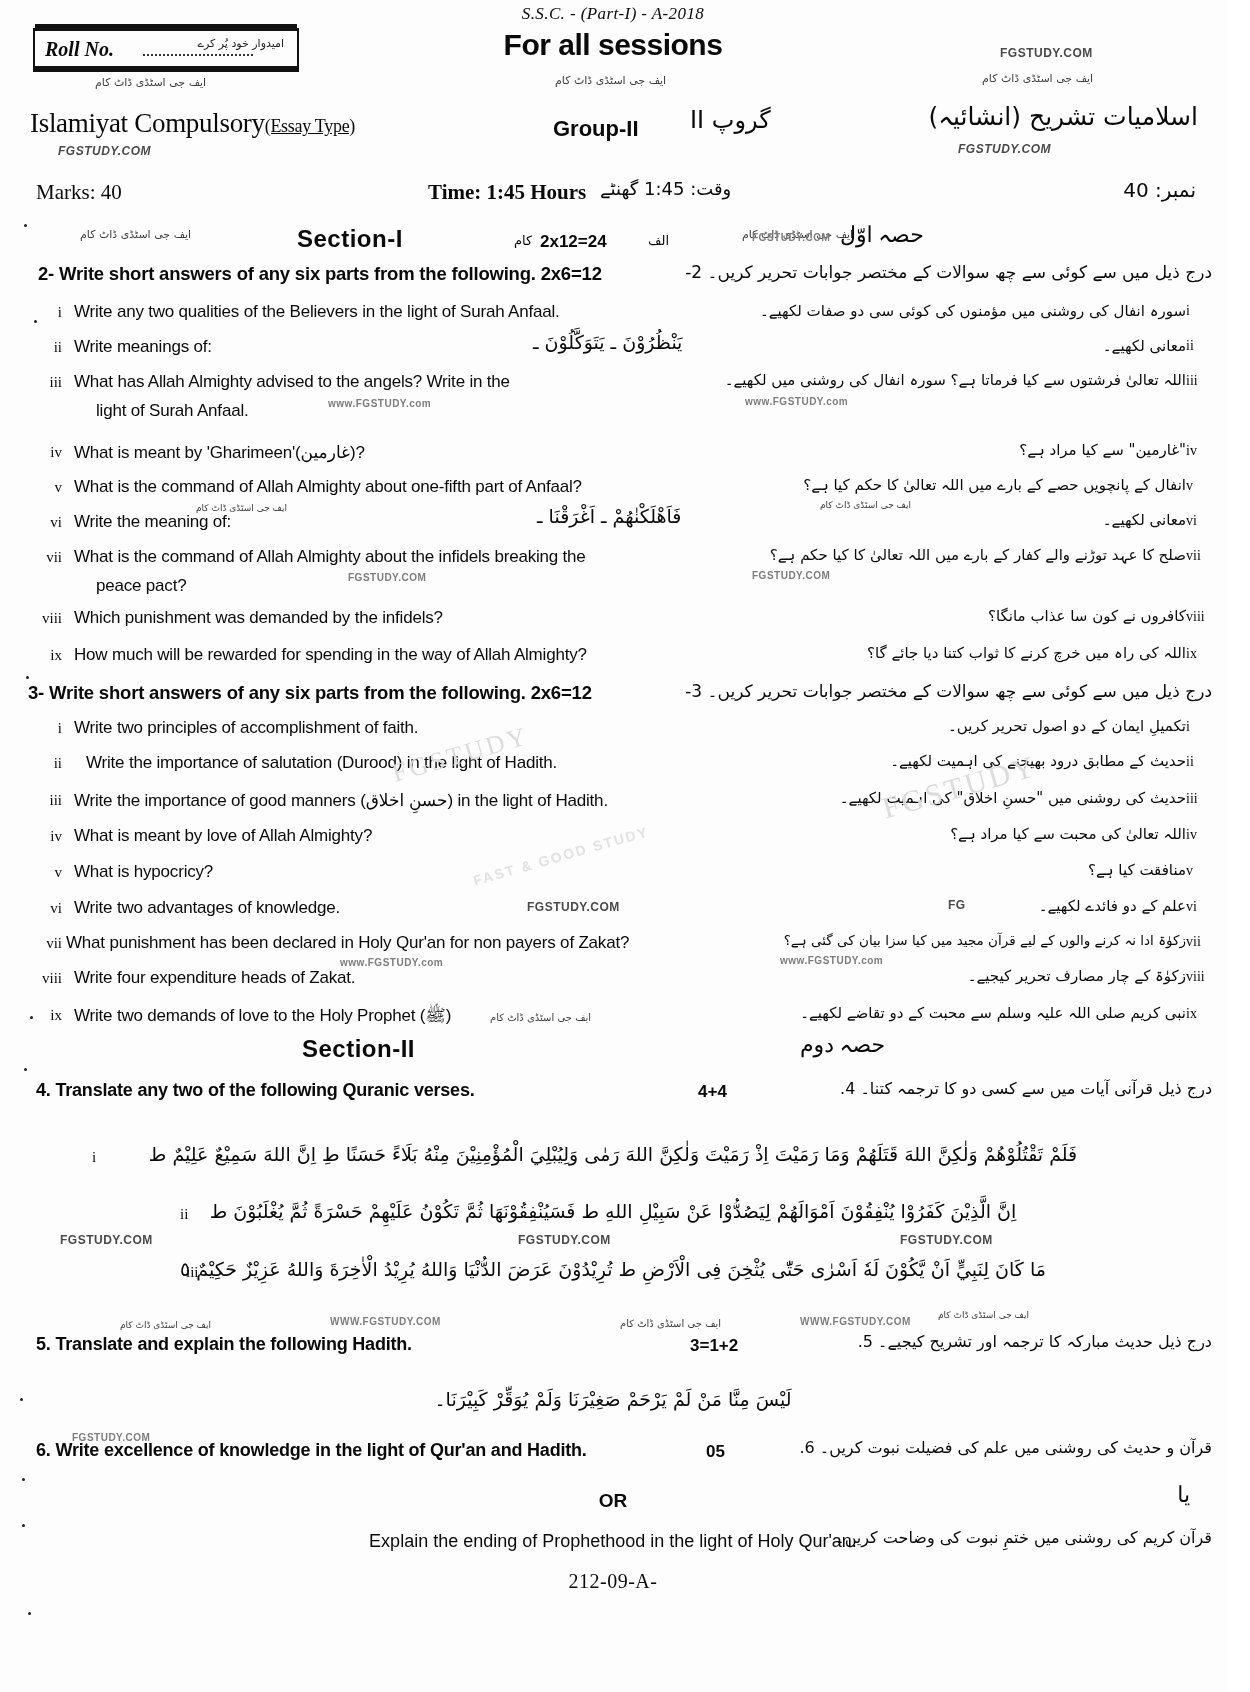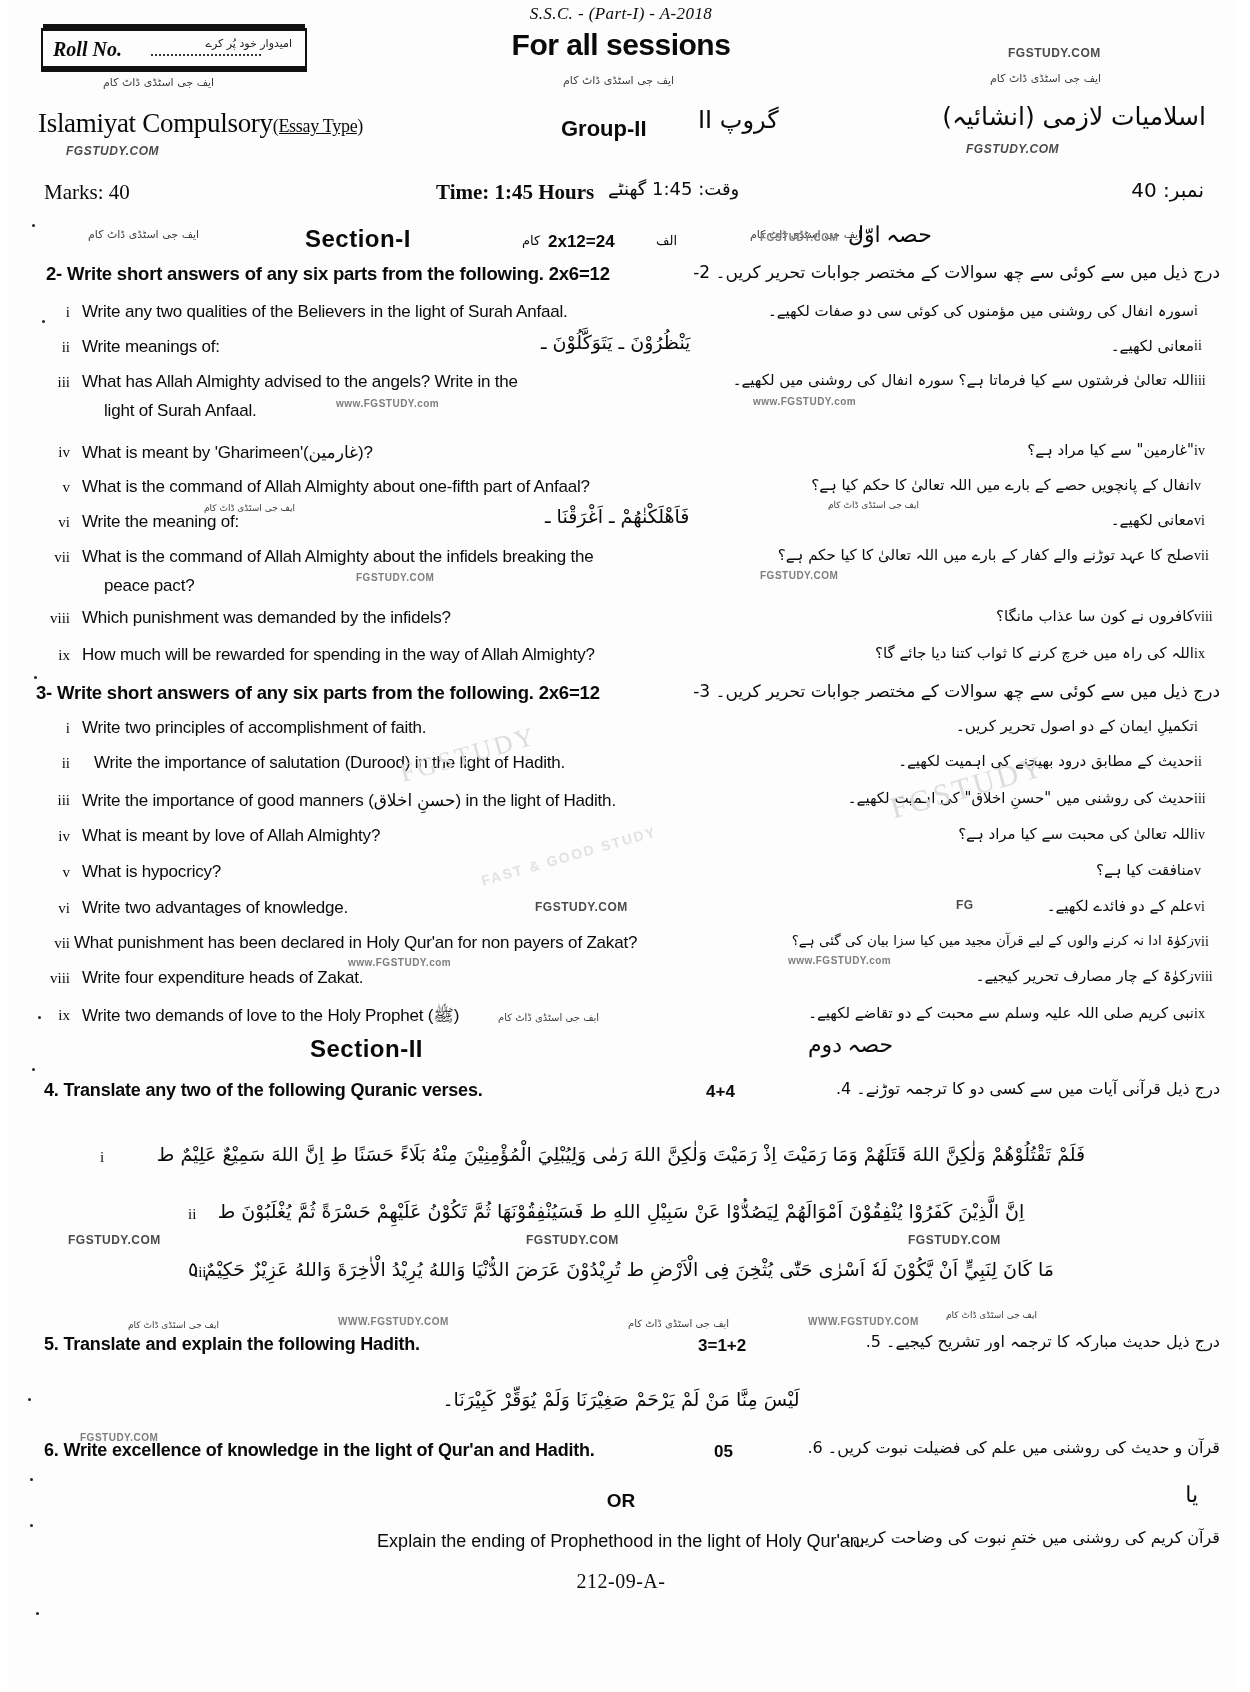--- a/index.html
+++ b/index.html
@@ -14,21 +14,20 @@
     font-family: "Liberation Serif", serif;
     color: #0a0a0a;
     overflow: hidden;
   }
   .page {
     position: relative;
     width: 1226px;
     height: 1692px;
     background: #fdfdfd;
     overflow: hidden;
-    margin-left: 8px;
   }
 
   
   .wm {
     position: absolute;
     color: #b9b9b9;
     font-family: "Liberation Sans", sans-serif;
     font-weight: bold;
     letter-spacing: .5px;
     white-space: nowrap;
@@ -332,21 +331,21 @@
   <div class="wm urdu" style="left:982px; top:72px;">ایف جی اسٹڈی ڈاٹ کام</div>
 
   <div class="subject-en">
     <span>Islamiyat Compulsory</span><span class="small">(Essay Type)</span>
   </div>
   <div class="wm small" style="left:58px; top:144px; font-style:italic;">FGSTUDY.COM</div>
 
   <div class="group-en">Group-II</div>
   <div class="group-ur">گروپ II</div>
 
-  <div class="subject-ur">اسلامیات لازمی (انشائیہ)</div>
+  <div class="subject-ur">اسلامیات تشریح (انشائیہ)</div>
   <div class="wm small" style="left:958px; top:142px; font-style:italic;">FGSTUDY.COM</div>
 
   <div class="marks-en">Marks: 40</div>
   <div class="time-en">Time: 1:45 Hours</div>
   <div class="time-ur">وقت: 1:45 گھنٹے</div>
   <div class="marks-ur">نمبر: 40</div>
 
   <div class="sec-en" style="left:297px; top:225px;">Section-I</div>
   <div class="sec-marks" style="left:540px; top:232px;">2x12=24</div>
   <div class="sec-marks-ur" style="left:648px; top:233px;">الف</div>
@@ -481,21 +480,21 @@
 
   <div class="sec-en" style="left:302px; top:1035px;">Section-II</div>
   <div class="sec-ur" style="left:800px; top:1032px;">حصہ دوم</div>
 
   <div class="qhead-en" style="left:36px; top:1080px; font-size:18px;">
     <span>4.</span>
     <span>Translate any two of the following Quranic verses.</span>
   </div>
   <div class="sec-marks" style="left:698px; top:1082px;">4+4</div>
   <div class="qhead-ur" style="top:1079px; font-size:16px;">
-    <span>درج ذیل قرآنی آیات میں سے کسی دو کا ترجمہ توڑنے۔</span>
+    <span>درج ذیل قرآنی آیات میں سے کسی دو کا ترجمہ کتنا۔</span>
     <span>4.</span>
   </div>
 
   <div class="verse-row" style="top:1143px;">
     <span class="verse-num" style="left:92px; top:6px;">i</span>
     <span class="verse-txt">فَلَمْ تَقْتُلُوْهُمْ وَلٰكِنَّ اللهَ قَتَلَهُمْ وَمَا رَمَيْتَ اِذْ رَمَيْتَ وَلٰكِنَّ اللهَ رَمٰى وَلِيُبْلِيَ الْمُؤْمِنِيْنَ مِنْهُ بَلَاءً حَسَنًا  طِ اِنَّ اللهَ سَمِيْعٌ عَلِيْمٌ ط</span>
   </div>
 
   <div class="verse-row" style="top:1200px;">
     <span class="verse-num" style="left:180px; top:6px;">ii</span>

